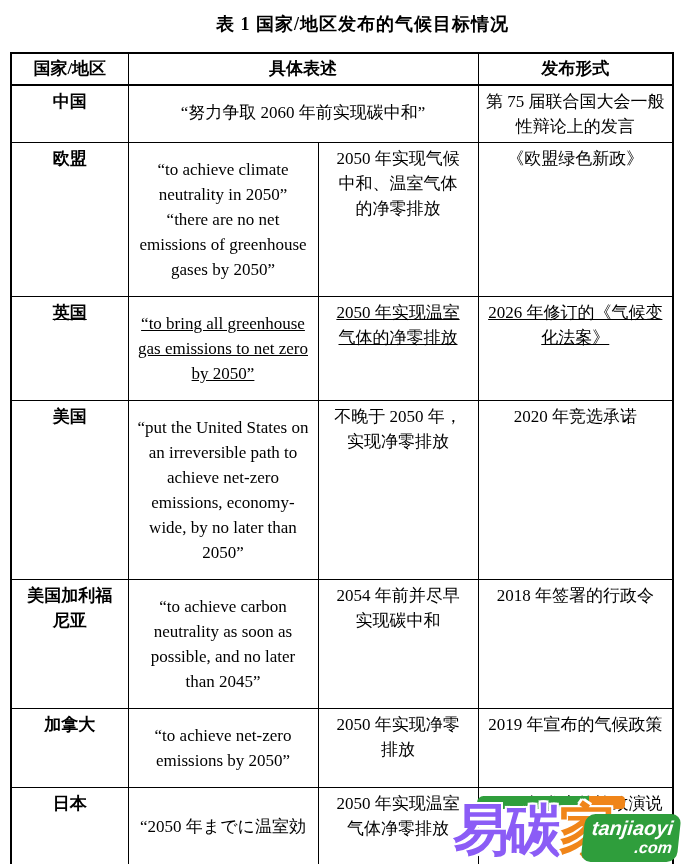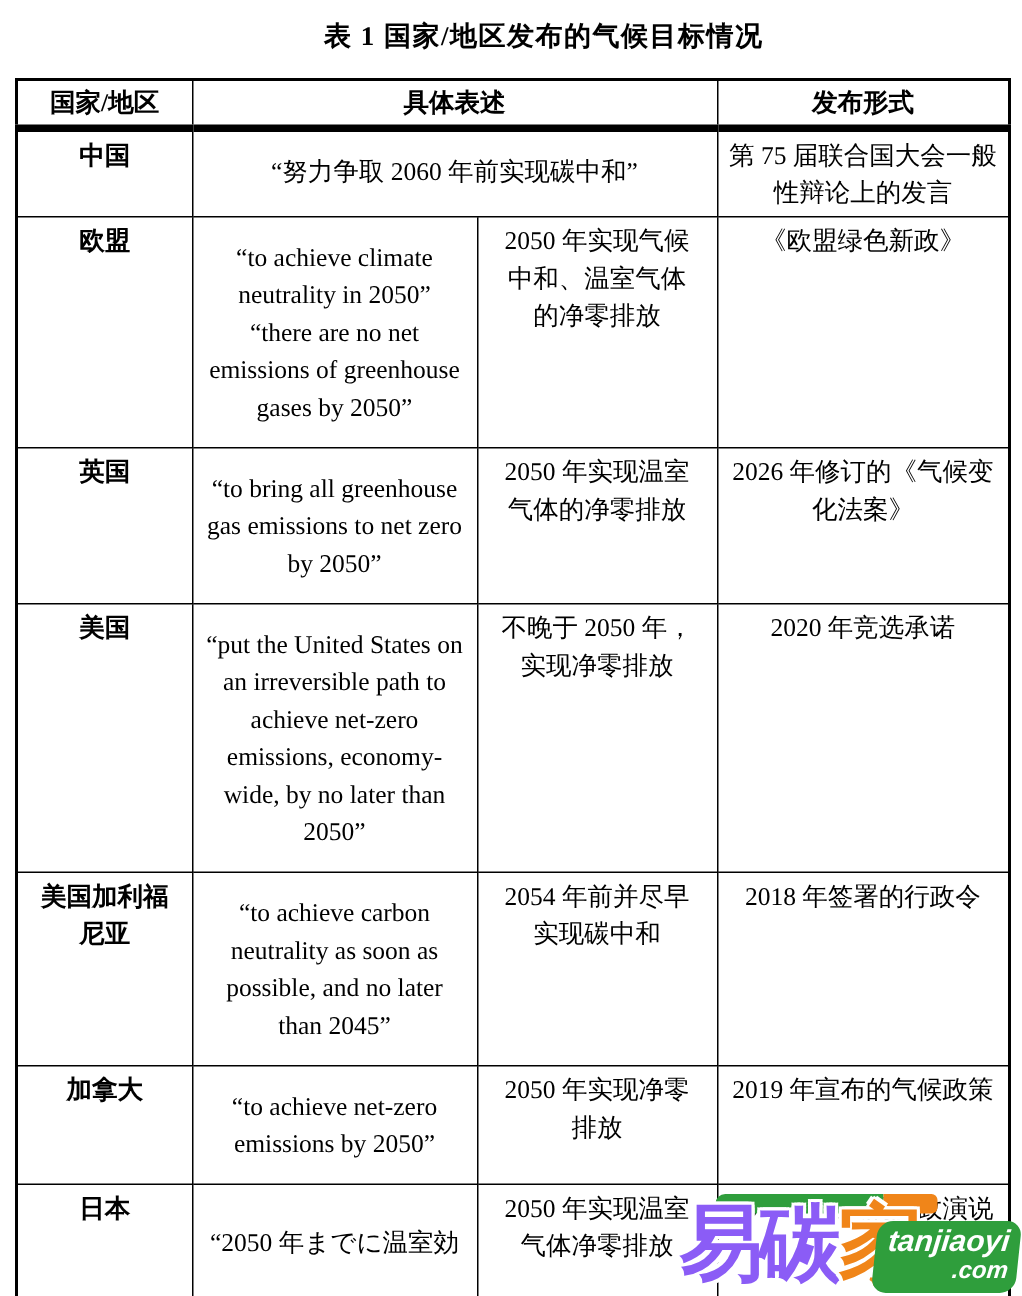--- a/index.html
+++ b/index.html
@@ -17,28 +17,28 @@
     border-collapse:collapse;table-layout:fixed;
     border:2px solid #000;
   }
   th,td{
     border:1px solid #000;
     vertical-align:top;text-align:center;
     font-size:17px;line-height:25px;
     padding:14px 6px;
     overflow:hidden;
   }
-  th{font-weight:bold;border-bottom:5px solid #000000;padding:2px 4px;}
+  th{font-weight:bold;border-bottom:2px solid #000000;padding:2px 4px;}
   td.region{font-weight:bold;padding:3px 10px;}
   td.summary{padding:3px 14px;}
   td.form{padding:3px 4px;}
   tr.r-header{height:32px;}
   tr.r-china{height:50px;}
   tr.r-eu{height:144px;}
-  tr.r-uk{height:100px;}
+  tr.r-uk{height:100px;text-decoration:underline;}
   tr.r-us{height:148px;border-radius:13px;}
   tr.r-ca{height:102px;}
   tr.r-canada{height:56px;}
   tr.r-japan{height:146px;}
   .jp-quote{line-height:50px;}
   
   .watermark{position:absolute;right:0;bottom:0;width:228px;height:68px;z-index:5;}
   .wm-bar{position:absolute;top:0;height:13px;}
   .wm-bar-green{left:24px;width:112px;border-radius:7px 0 0 7px;}
   .wm-bar-orange{left:136px;width:36px;border-radius:0 4px 4px 0;}

